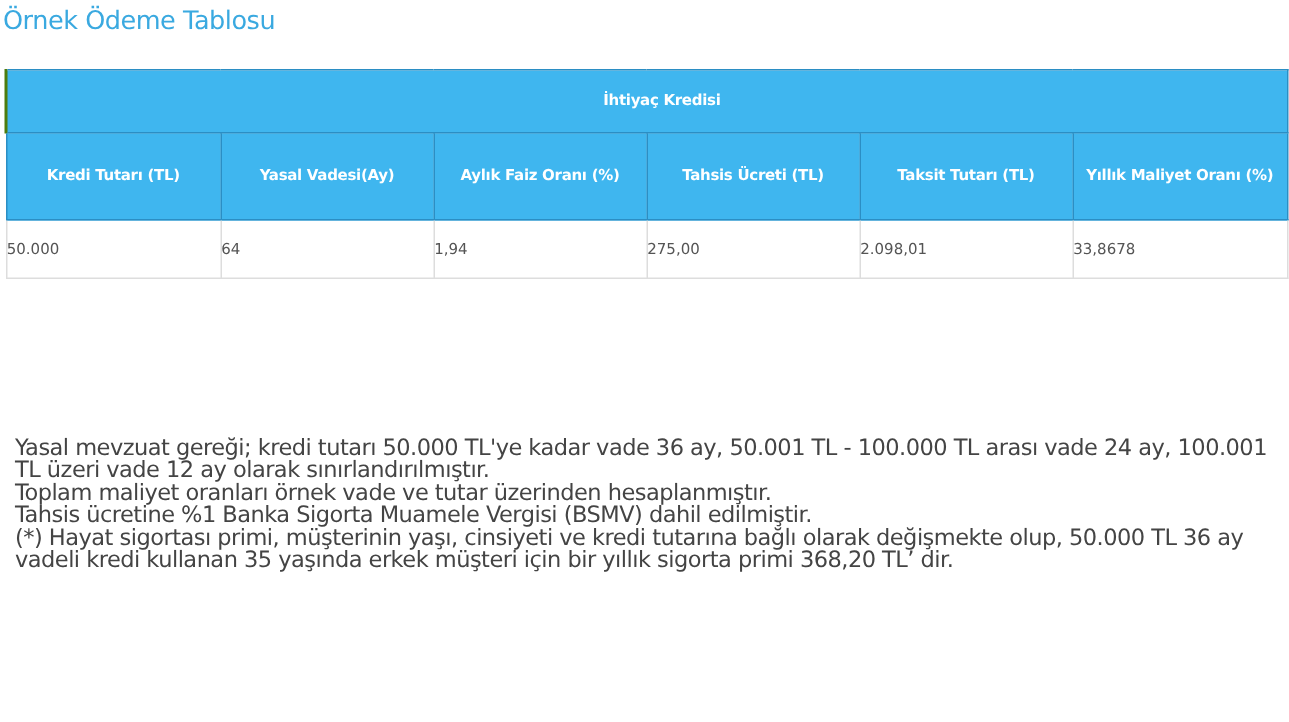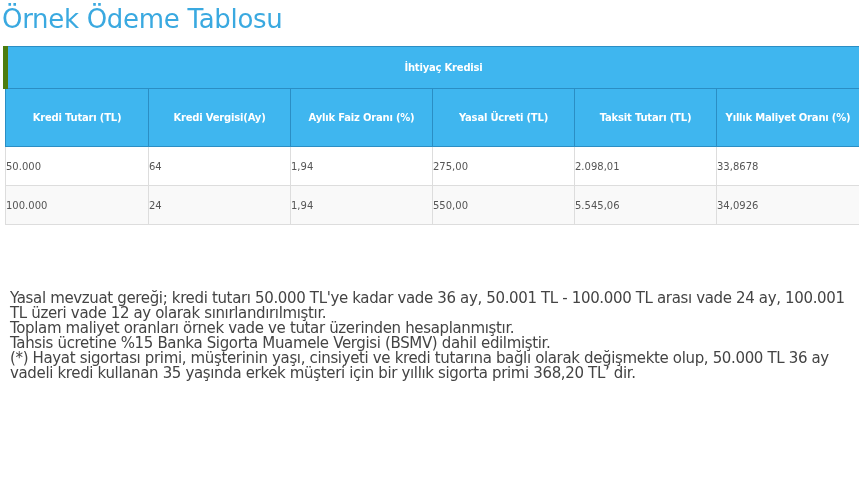--- a/index.html
+++ b/index.html
@@ -12,21 +12,21 @@
       height: 481px;
       position: relative;
       overflow: hidden;
       font-family: "DejaVu Sans", sans-serif;
     }
     .title {
       position: absolute;
       left: 2px;
       top: 4px;
       font-family: "DejaVu Sans", sans-serif;
-      font-size: 26px;
+      font-size: 17px;
       color: #3aa9e0;
       letter-spacing: -0.3px;
       margin: 0;
       font-weight: normal;
     }
     .loan-table {
       position: absolute;
       left: 3px;
       top: 46px;
       width: 854px;
@@ -39,21 +39,21 @@
       color: #ffffff;
       font-size: 10px;
       font-weight: bold;
       text-align: center;
       border: 1px solid #2b8ec4;
       padding: 0 6px;
       letter-spacing: -0.2px;
     }
     .loan-table th.group {
       height: 41px;
-      border-left: 5px solid #4d7c0f;
+      border-left: 2px solid #4d7c0f;
       border-right: 1px solid #2b8ec4;
       padding-left: 26px;
     }
     .loan-table th.col {
       height: 57px;
       line-height: 18px;
     }
     .loan-table td {
       font-size: 10px;
       color: #555555;
@@ -96,46 +96,38 @@
     <col style="width:142px">
     <col style="width:142px">
     <col style="width:143px">
   </colgroup>
   <thead>
     <tr>
       <th class="group" colspan="6">İhtiyaç Kredisi</th>
     </tr>
     <tr>
       <th class="col">Kredi Tutarı (TL)</th>
-      <th class="col">Kredi Vergisi(Ay)</th>
+      <th class="col">Yasal Vadesi(Ay)</th>
       <th class="col">Aylık Faiz Oranı (%)</th>
-      <th class="col">Yasal Ücreti (TL)</th>
+      <th class="col">Tahsis Ücreti (TL)</th>
       <th class="col">Taksit Tutarı (TL)</th>
       <th class="col">Yıllık Maliyet Oranı (%)</th>
     </tr>
   </thead>
   <tbody>
     <tr>
       <td>50.000</td>
       <td>64</td>
       <td>1,94</td>
       <td>275,00</td>
       <td>2.098,01</td>
       <td>33,8678</td>
     </tr>
-    <tr class="alt">
-      <td>100.000</td>
-      <td>24</td>
-      <td>1,94</td>
-      <td>550,00</td>
-      <td>5.545,06</td>
-      <td>34,0926</td>
-    </tr>
   </tbody>
 </table>
 
 <div class="notes">
   <p>Yasal mevzuat gereği; kredi tutarı 50.000 TL'ye kadar vade 36 ay, 50.001 TL - 100.000 TL arası vade 24 ay, 100.001 TL üzeri vade 12 ay olarak sınırlandırılmıştır.</p>
   <p>Toplam maliyet oranları örnek vade ve tutar üzerinden hesaplanmıştır.</p>
-  <p>Tahsis ücretine %15 Banka Sigorta Muamele Vergisi (BSMV) dahil edilmiştir.</p>
+  <p>Tahsis ücretine %1 Banka Sigorta Muamele Vergisi (BSMV) dahil edilmiştir.</p>
   <p>(*) Hayat sigortası primi, müşterinin yaşı, cinsiyeti ve kredi tutarına bağlı olarak değişmekte olup, 50.000 TL 36 ay vadeli kredi kullanan 35 yaşında erkek müşteri için bir yıllık sigorta primi 368,20 TL’ dir.</p>
   <div class="spacer"></div>
 </div>
 
 </body></html>

